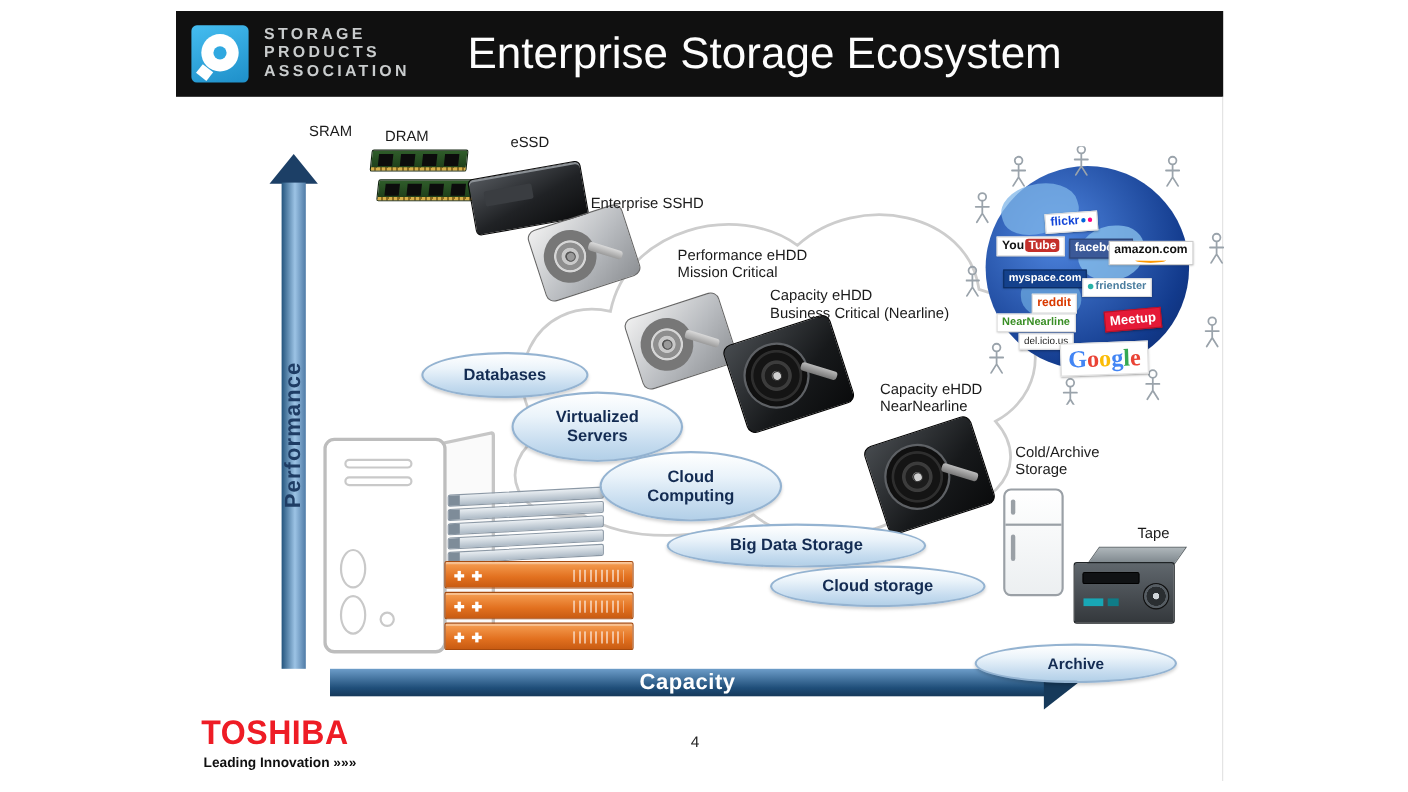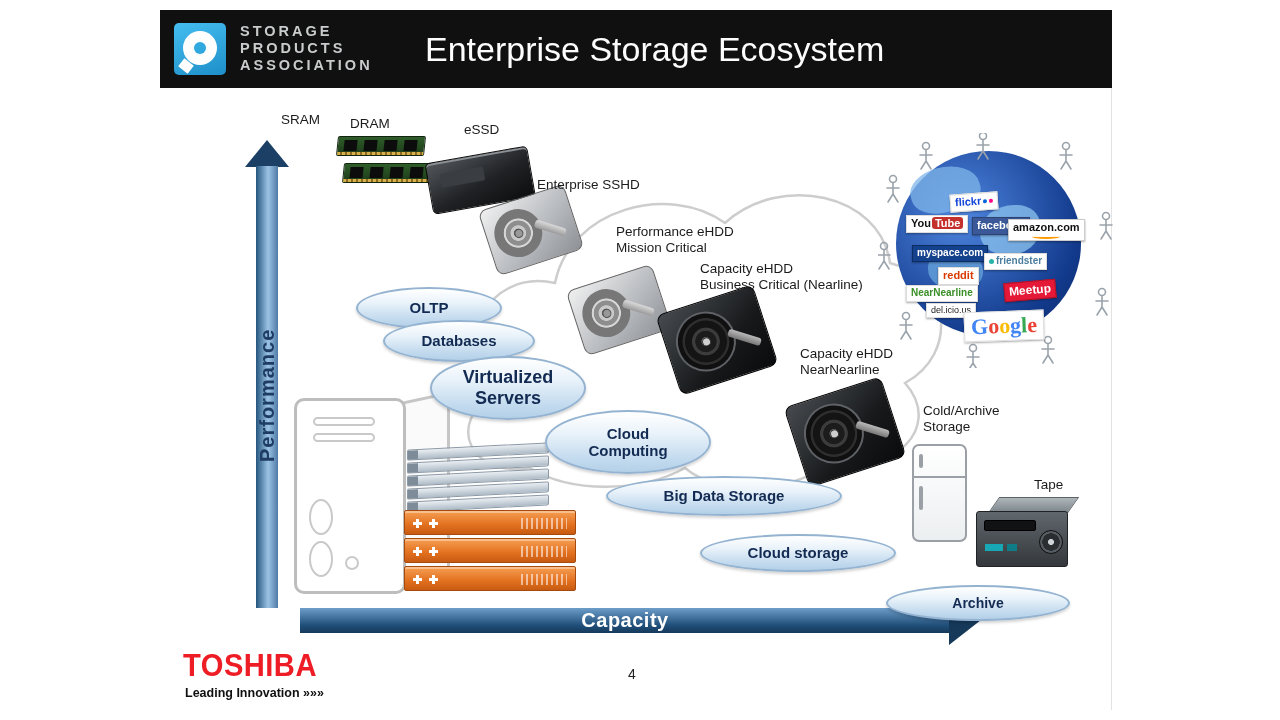--- a/index.html
+++ b/index.html
@@ -10,21 +10,21 @@
   
   .header-bar { position:absolute; left:160px; top:10px; width:952px; height:78px; background:#101010; }
   .logo-box { position:absolute; left:14px; top:13px; width:52px; height:52px; border-radius:5px;
               background:linear-gradient(160deg,#45bdf0,#1e8fc9); }
   .logo-disc { position:absolute; left:9px; top:8px; width:34px; height:34px; border-radius:50%; background:#ffffff; }
   .logo-disc-hole { position:absolute; left:11px; top:11px; width:12px; height:12px; border-radius:50%; background:#2fa8e0; }
   .logo-tail { position:absolute; left:6px; top:38px; width:12px; height:10px; background:#ffffff; transform:rotate(38deg); }
   .org-text { position:absolute; left:80px; top:13px; color:#c9cccd; font-size:14.5px; font-weight:600;
               letter-spacing:3px; line-height:17px; }
   .slide-title { position:absolute; left:265px; top:16px; height:46px; line-height:46px; color:#fdfdfd;
-                 font-size:34px; font-weight:400; white-space:nowrap; }
+                 font-size:40px; font-weight:400; white-space:nowrap; }
   .slide-edge { position:absolute; left:1111px; top:88px; width:1px; height:622px; background:#e2e2e2; }
 
   
   .y-arrow-head { position:absolute; left:245px; top:140px; width:0; height:0;
                   border-left:22px solid transparent; border-right:22px solid transparent;
                   border-bottom:27px solid #1c3f66; z-index:2; }
   .y-arrow-shaft { position:absolute; left:256px; top:166px; width:22px; height:442px;
                    background:linear-gradient(to right,#24557e,#9cc3e5 55%,#4f7ba6); z-index:2; }
   .y-axis-label { position:absolute; left:244px; top:285px; width:46px; height:220px;
                   writing-mode:vertical-rl; transform:rotate(180deg);
@@ -212,28 +212,27 @@
   <div class="tier-label center" style="left:616px;top:224px;width:158px">Performance eHDD
 Mission Critical</div>
   <div class="tier-label center" style="left:700px;top:261px;width:178px">Capacity eHDD
 Business Critical (Nearline)</div>
   <div class="tier-label center" style="left:800px;top:346px;width:132px">Capacity eHDD
 NearNearline</div>
   <div class="tier-label center" style="left:923px;top:403px;width:104px">Cold/Archive
 Storage</div>
   <div class="tier-label" style="left:1034px;top:477px">Tape</div>
 
-  <div class="bubble" style="left:356px;top:287px;width:146px;height:42px;font-size:15px">OLTP</div>
   <div class="bubble" style="left:383px;top:320px;width:152px;height:42px;font-size:15px">Databases</div>
-  <div class="bubble" style="left:430px;top:356px;width:156px;height:64px;font-size:18px">Virtualized
+  <div class="bubble" style="left:465px;top:356px;width:156px;height:64px;font-size:15px">Virtualized
 Servers</div>
   <div class="bubble" style="left:545px;top:410px;width:166px;height:64px;font-size:15px">Cloud
 Computing</div>
   <div class="bubble" style="left:606px;top:476px;width:236px;height:40px;font-size:15px">Big Data Storage</div>
-  <div class="bubble" style="left:700px;top:534px;width:196px;height:38px;font-size:15px">Cloud storage</div>
+  <div class="bubble" style="left:700px;top:514px;width:196px;height:38px;font-size:15px">Cloud storage</div>
   <div class="bubble" style="left:886px;top:585px;width:184px;height:36px;font-size:14px">Archive</div>
 
   <div class="dram">
     <div class="dimm">
       <span class="dram-chip" style="left:6px"></span>
       <span class="dram-chip" style="left:26px"></span>
       <span class="dram-chip" style="left:46px"></span>
       <span class="dram-chip" style="left:66px"></span>
     </div>
     <div class="dimm">

